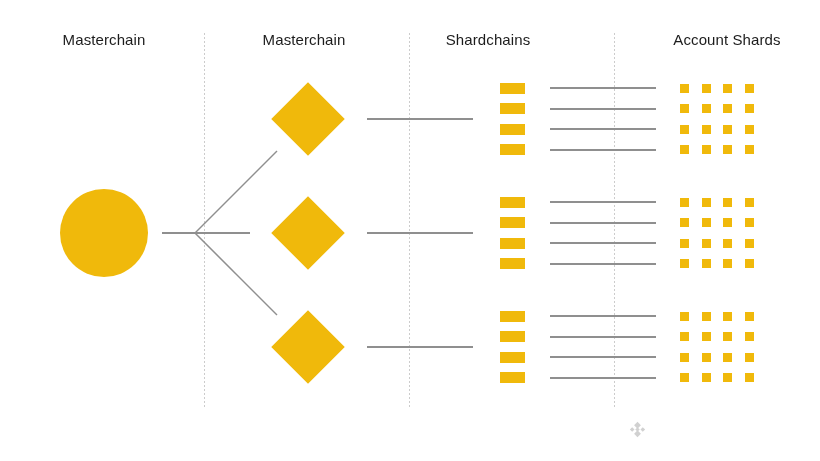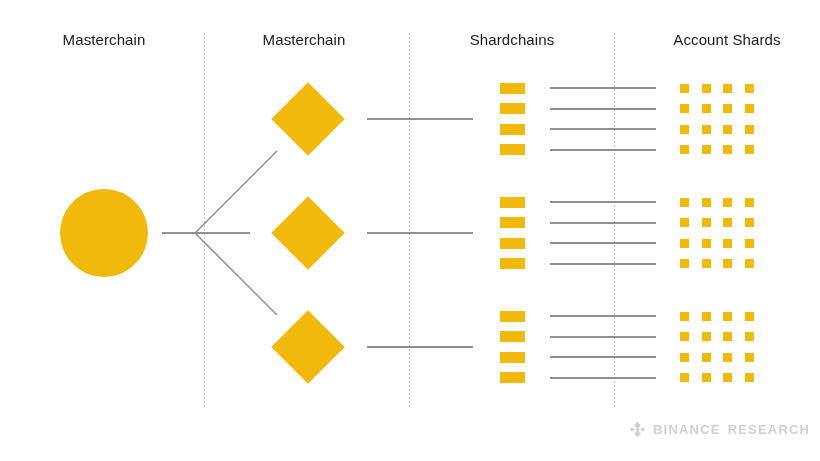--- a/index.html
+++ b/index.html
@@ -36,21 +36,21 @@
   .brand{font-size:13px;font-weight:700;letter-spacing:1.2px;color:var(--brand-gray,#d1d1d1);white-space:nowrap;}
   .brand .word2{margin-left:7px;}
 </style>
 </head>
 <body>
 
 <div class="canvas">
 
   <div class="col-label" style="left:104px">Masterchain</div>
   <div class="col-label" style="left:304px">Masterchain</div>
-  <div class="col-label" style="left:512px">Shardchains</div>
+  <div class="col-label" style="left:488px">Shardchains</div>
   <div class="col-label" style="left:727px">Account Shards</div>
 
   <div class="separator" style="left:203.5px"></div>
   <div class="separator" style="left:408.5px"></div>
   <div class="separator" style="left:613.5px"></div>
 
   <div class="master-circle"></div>
 
   <svg class="branch-svg" width="820" height="461" viewBox="0 0 820 461">
     <line x1="162" y1="233" x2="250" y2="233" stroke="var(--line,#8f8f8f)" stroke-width="2"></line>
@@ -140,18 +140,15 @@
     </div>
 
   <div class="footer">
     <svg class="brand-icon" width="17" height="17" viewBox="0 0 16 16" fill="var(--brand-gray,#d1d1d1)">
       <path d="M8 0.8 L11.2 4 L8 7.2 L4.8 4 Z"></path>
       <path d="M8 8.8 L11.2 12 L8 15.2 L4.8 12 Z"></path>
       <path d="M0.8 8 L3 5.8 L5.2 8 L3 10.2 Z"></path>
       <path d="M10.8 8 L13 5.8 L15.2 8 L13 10.2 Z"></path>
       <path d="M8 5.9 L10.1 8 L8 10.1 L5.9 8 Z"></path>
     </svg>
-    <span class="brand">
-      <span class="word1">BINANCE</span><span class="word2">RESEARCH</span>
-    </span>
   </div>
 
 </div>
 
 </body></html>

